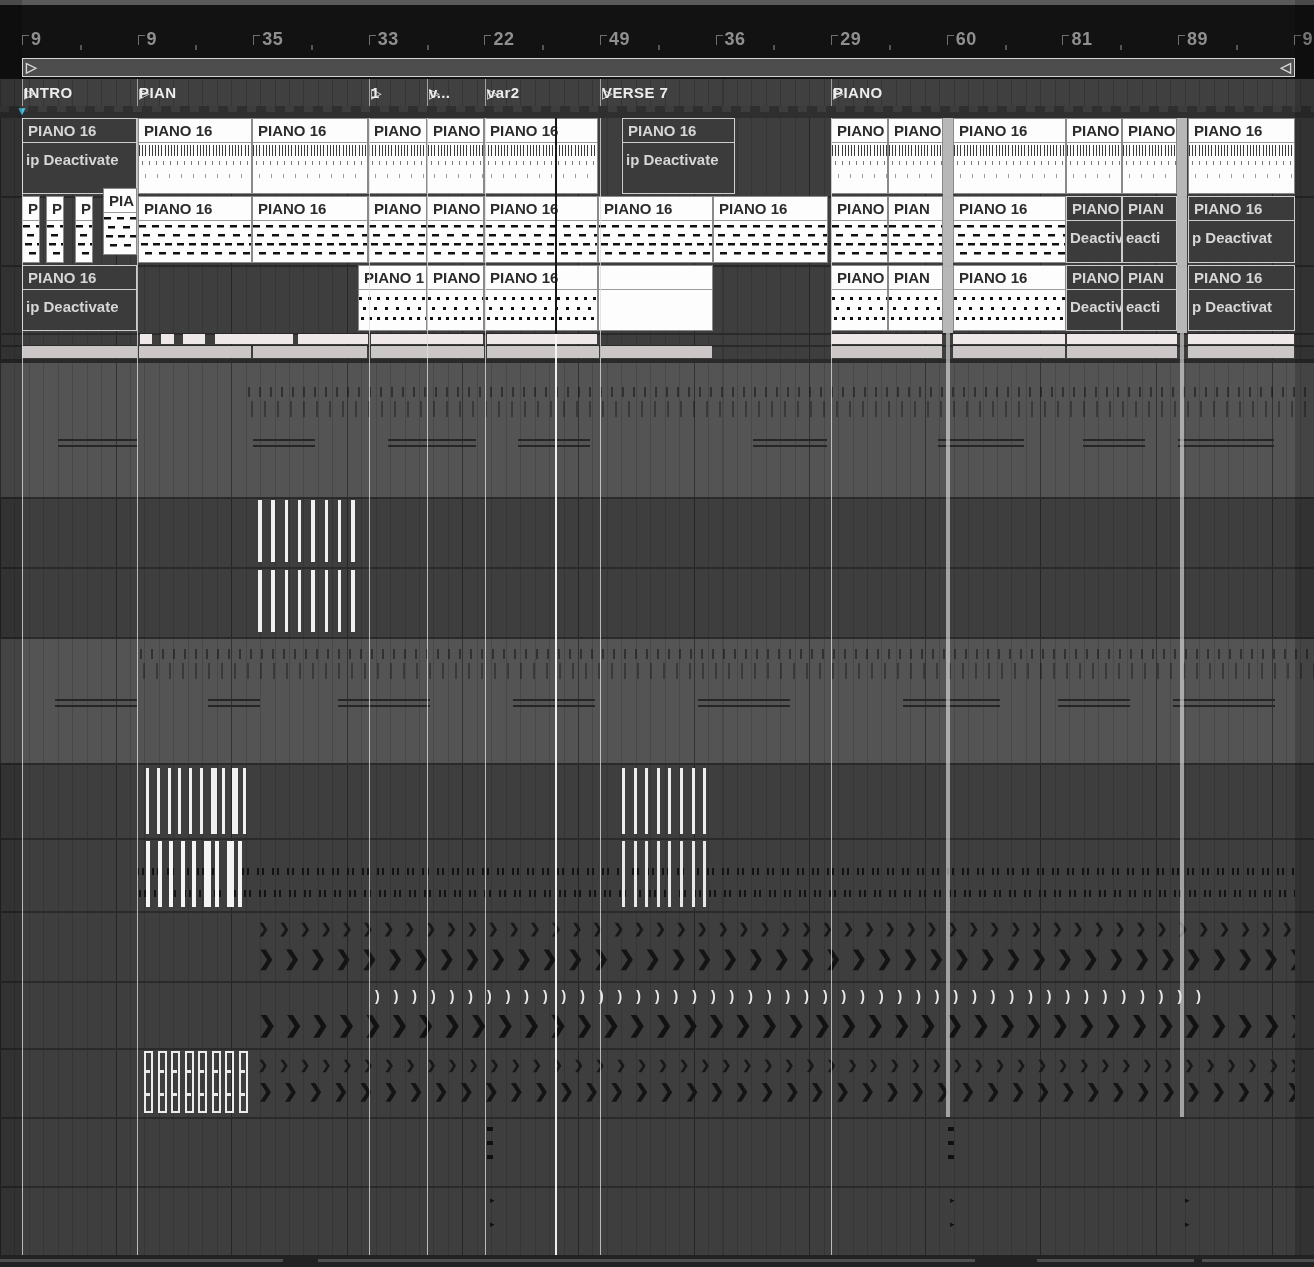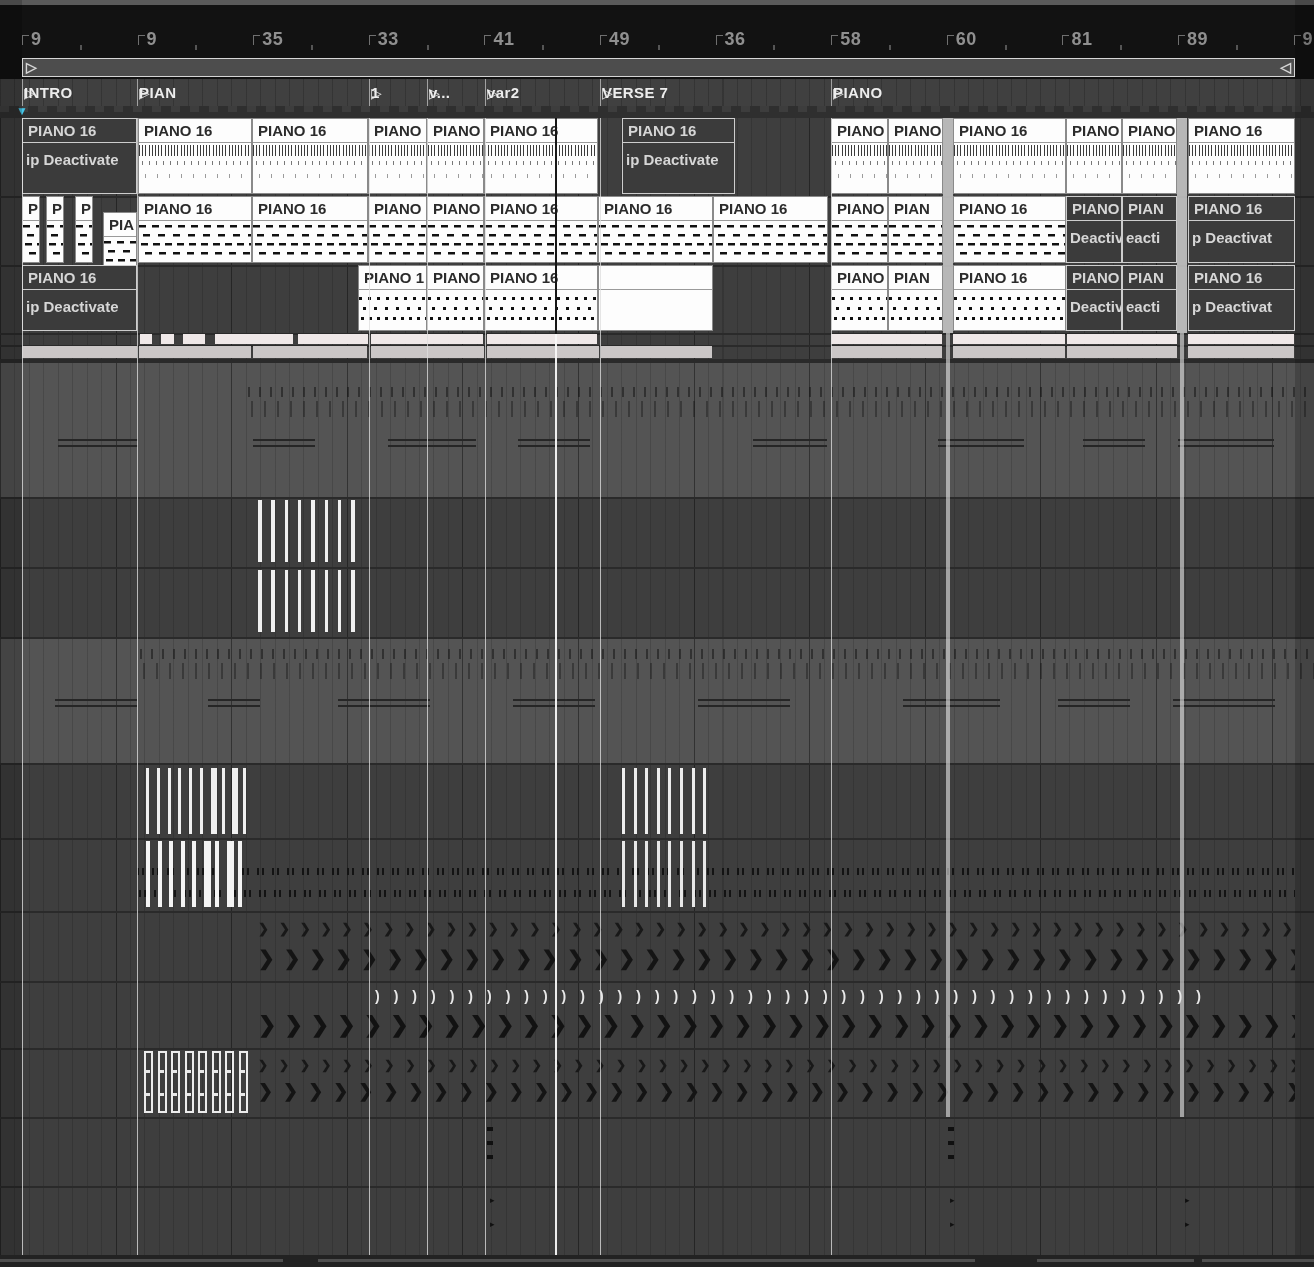--- a/index.html
+++ b/index.html
@@ -106,30 +106,30 @@
       <div class="bar-tick" style="left: 137.6px;"></div>
       <div class="bar-label" style="left: 146.6px;">9</div>
       <div class="mid-tick" style="left: 195.4px;"></div>
       <div class="bar-tick" style="left: 253.2px;"></div>
       <div class="bar-label" style="left: 262.2px;">35</div>
       <div class="mid-tick" style="left: 311px;"></div>
       <div class="bar-tick" style="left: 368.8px;"></div>
       <div class="bar-label" style="left: 377.8px;">33</div>
       <div class="mid-tick" style="left: 426.6px;"></div>
       <div class="bar-tick" style="left: 484.4px;"></div>
-      <div class="bar-label" style="left: 493.4px;">41</div>
+      <div class="bar-label" style="left: 493.4px;">22</div>
       <div class="mid-tick" style="left: 542.2px;"></div>
       <div class="bar-tick" style="left: 600px;"></div>
       <div class="bar-label" style="left: 609px;">49</div>
       <div class="mid-tick" style="left: 657.8px;"></div>
       <div class="bar-tick" style="left: 715.6px;"></div>
       <div class="bar-label" style="left: 724.6px;">36</div>
       <div class="mid-tick" style="left: 773.4px;"></div>
       <div class="bar-tick" style="left: 831.2px;"></div>
-      <div class="bar-label" style="left: 840.2px;">58</div>
+      <div class="bar-label" style="left: 840.2px;">29</div>
       <div class="mid-tick" style="left: 889px;"></div>
       <div class="bar-tick" style="left: 946.8px;"></div>
       <div class="bar-label" style="left: 955.8px;">60</div>
       <div class="mid-tick" style="left: 1004.6px;"></div>
       <div class="bar-tick" style="left: 1062.4px;"></div>
       <div class="bar-label" style="left: 1071.4px;">81</div>
       <div class="mid-tick" style="left: 1120.2px;"></div>
       <div class="bar-tick" style="left: 1178px;"></div>
       <div class="bar-label" style="left: 1187px;">89</div>
       <div class="mid-tick" style="left: 1235.8px;"></div>
@@ -380,21 +380,21 @@
         <div class="clip-body pat-hdash"></div>
       </div>
       <div class="clip" style="left: 46px; width: 18px; top: 78px; height: 67px;">
         <div class="clip-header">P</div>
         <div class="clip-body pat-hdash"></div>
       </div>
       <div class="clip" style="left: 75px; width: 18px; top: 78px; height: 67px;">
         <div class="clip-header">P</div>
         <div class="clip-body pat-hdash"></div>
       </div>
-      <div class="clip" style="left: 103px; width: 34px; top: 94px; height: 67px;">
+      <div class="clip" style="left: 103px; width: 34px; top: 70px; height: 67px;">
         <div class="clip-header">PIA</div>
         <div class="clip-body pat-hdash"></div>
       </div>
       <div class="clip" style="left: 138px; width: 114px; top: 78px; height: 67px;">
         <div class="clip-header">PIANO 16</div>
         <div class="clip-body pat-hdash"></div>
       </div>
       <div class="clip" style="left: 252px; width: 116px; top: 78px; height: 67px;">
         <div class="clip-header">PIANO 16</div>
         <div class="clip-body pat-hdash"></div>

